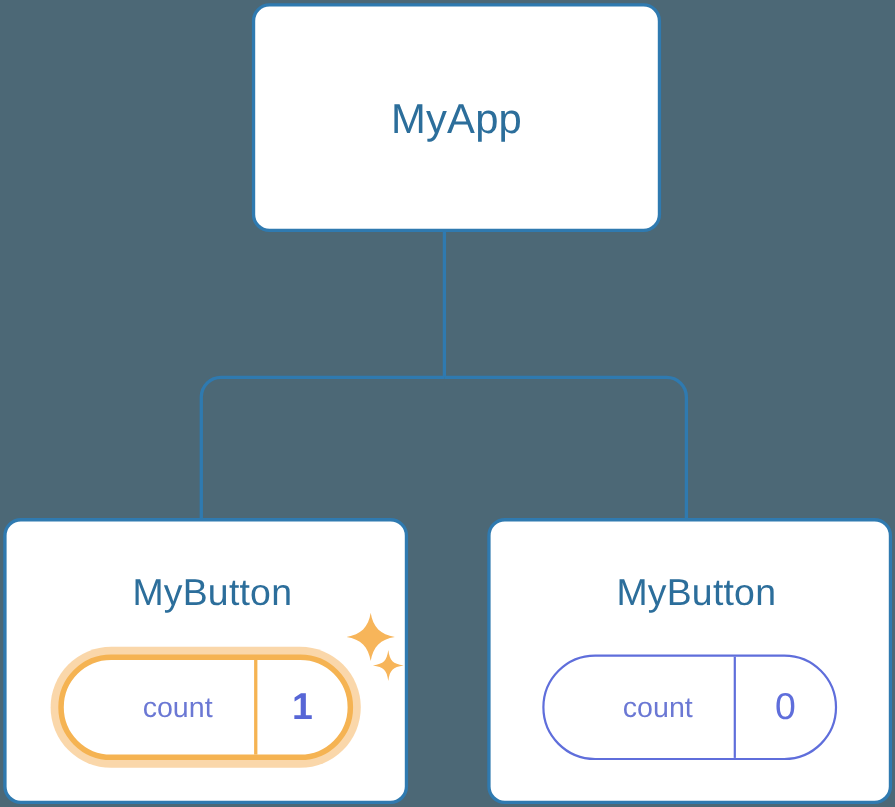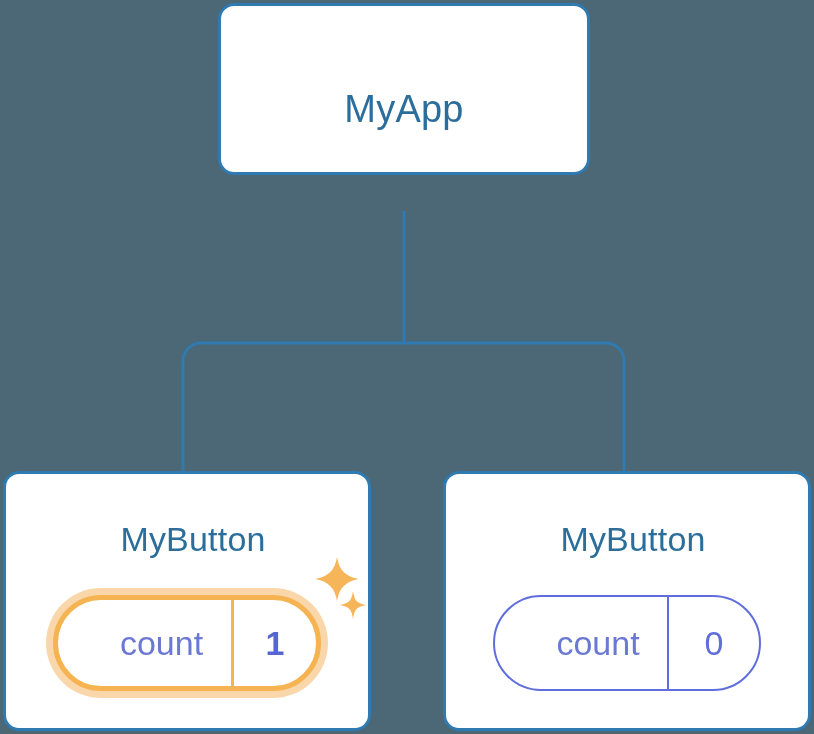--- a/index.html
+++ b/index.html
@@ -36,24 +36,24 @@
     position: absolute;
     background: #ffffff;
     border: 3px solid #2f7ab0;
     border-radius: 16px;
     box-sizing: border-box;
     z-index: 2;
   }
 
   
   #card-myapp {
-    left: 218px;
+    left: 229px;
     top: 3px;
     width: 372px;
-    height: 172px;
+    height: 208px;
   }
   .root-title {
     position: absolute;
     left: 0;
     right: 0;
     top: 84px;
     text-align: center;
     font-size: 38px;
     font-weight: 400;
     color: #2c6e9b;
@@ -124,21 +124,21 @@
     flex: 1 1 auto;
   }
   .pill-plain .pill-key {
     border-right: 2px solid #5f6edb;
   }
   .pill-highlight .pill-key {
     flex: 0 0 176px;
     border-right: 3px solid #f5b352;
   }
   .pill-key-text {
-    font-size: 34px;
+    font-size: 26px;
     font-weight: 400;
     color: #6b78d4;
     line-height: 1;
   }
   .pill-value-text {
     font-size: 34px;
     font-weight: 400;
     color: #5f6edb;
     line-height: 1;
   }

